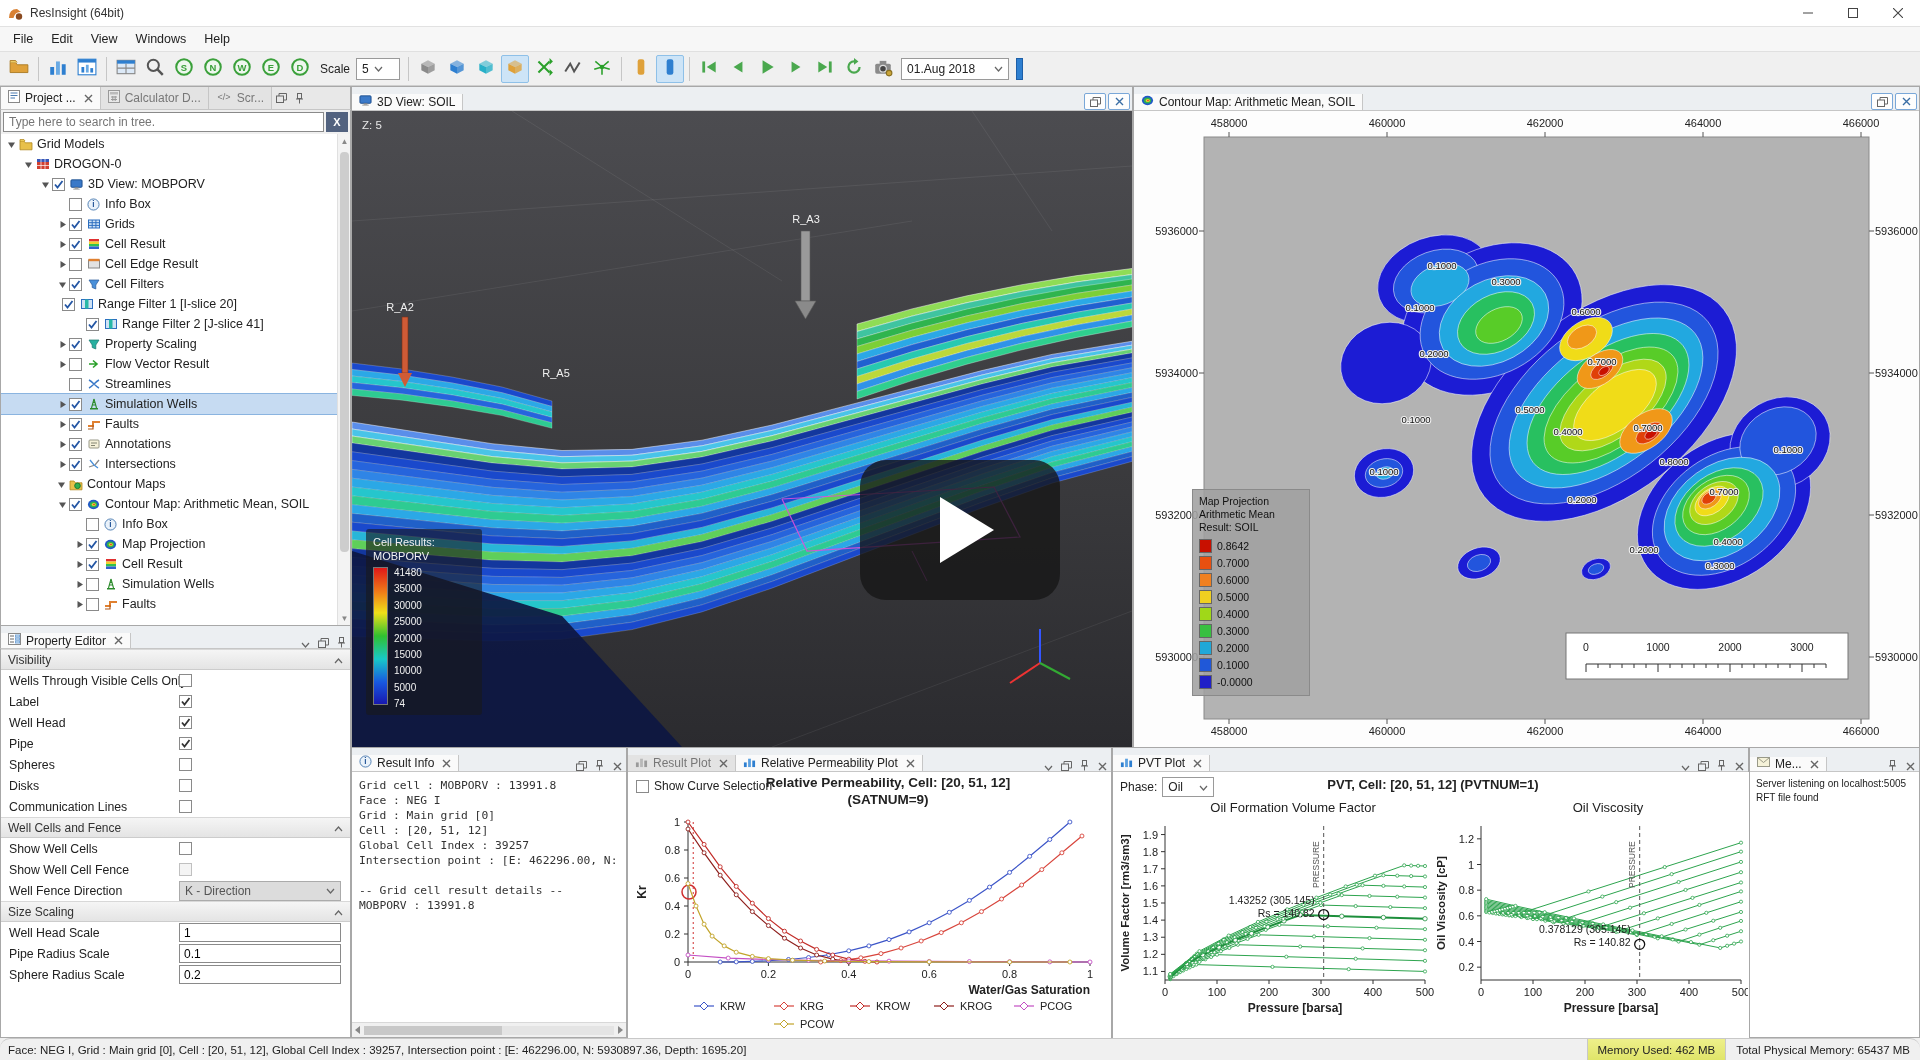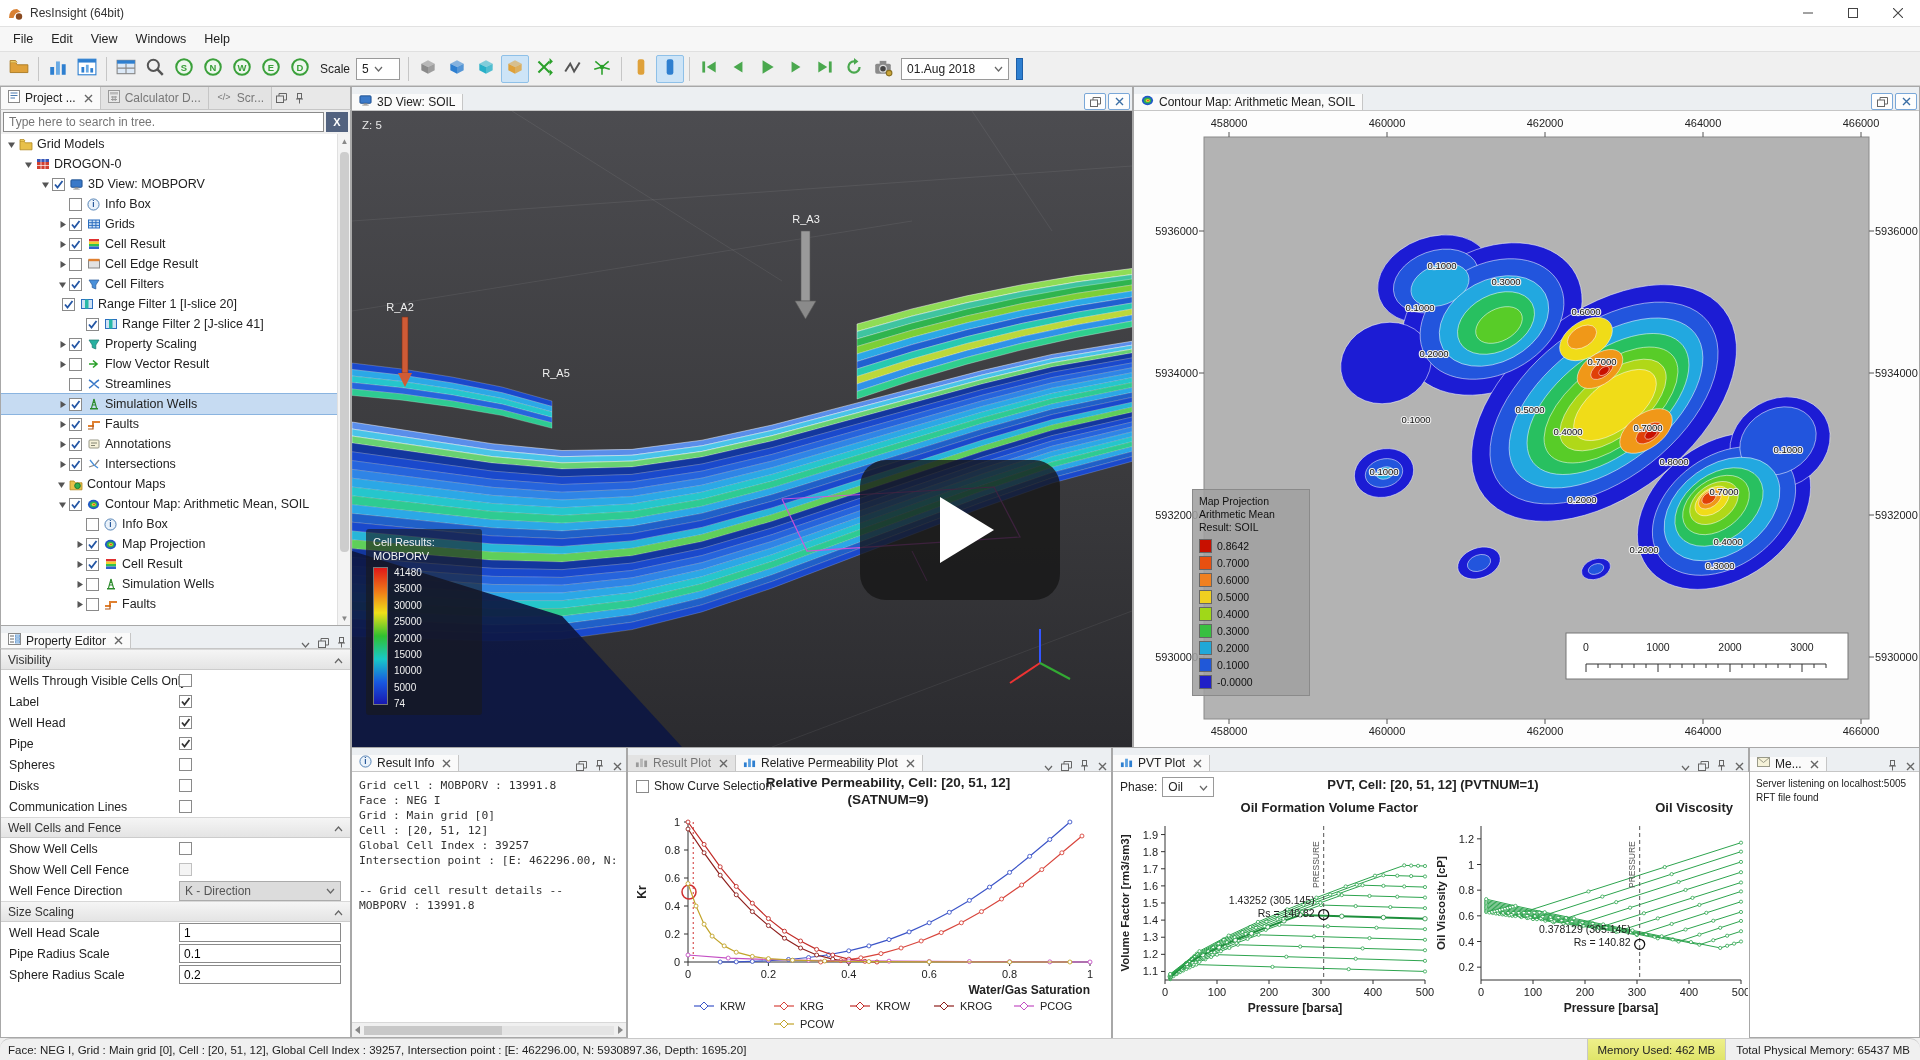--- a/index.html
+++ b/index.html
@@ -98,21 +98,21 @@
   #plots-panel{left:627px;top:747px;width:485px;height:291px;}
   #plots-content{position:absolute;left:0;top:24px;width:483px;height:267px;background:#fff;overflow:hidden;}
   #show-curve-sel{position:absolute;left:8px;top:7px;display:flex;align-items:center;gap:5px;font-size:12px;}
   #relperm-title{position:absolute;left:100px;top:2px;width:320px;text-align:center;font-weight:bold;font-size:13.5px;color:#222;line-height:17px;}
 
   #pvt-panel{left:1112px;top:747px;width:637px;height:291px;}
   #pvt-content{position:absolute;left:0;top:24px;width:762px;height:267px;background:#fff;overflow:hidden;}
   #pvt-phase{position:absolute;left:7px;top:5px;display:flex;align-items:center;gap:5px;font-size:12px;}
   #pvt-phase .dd{width:52px;height:20px;border:1px solid #9a9a9a;background:#fff;display:flex;align-items:center;justify-content:space-between;padding:0 5px;}
   #pvt-title{position:absolute;left:150px;top:5px;width:340px;text-align:center;font-weight:bold;font-size:13px;}
-  .sub-title{position:absolute;top:28px;text-align:right;font-weight:bold;font-size:13px;}
+  .sub-title{position:absolute;top:28px;text-align:center;font-weight:normal;font-size:13px;}
 
   #messages-panel{left:1749px;top:747px;width:171px;height:291px;}
   #messages-content{position:absolute;left:0;top:24px;width:169px;height:265px;background:#fff;padding:5px 6px;font-size:10px;line-height:14px;color:#222;}
 
   
   #statusbar{left:0;top:1038px;width:1920px;height:22px;background:#f0f0f0;border-top:1px solid #c8c8c8;display:flex;align-items:center;font-size:11.5px;border-radius:10px;}
   #statusbar .left{flex:1;padding-left:8px;white-space:nowrap;overflow:hidden;}
   #statusbar .cell{height:22px;display:flex;align-items:center;padding:0 10px;border-left:1px solid #c8c8c8;white-space:nowrap;}
   #statusbar .mem{background:linear-gradient(#eef08a,#dfe468);}
 

